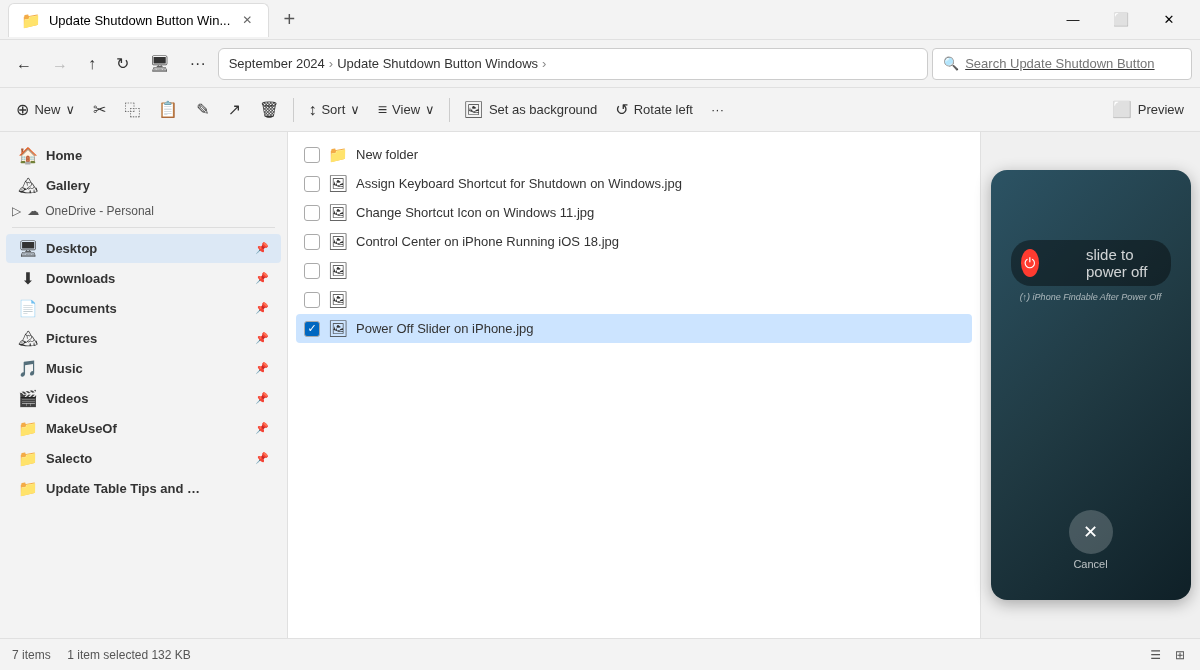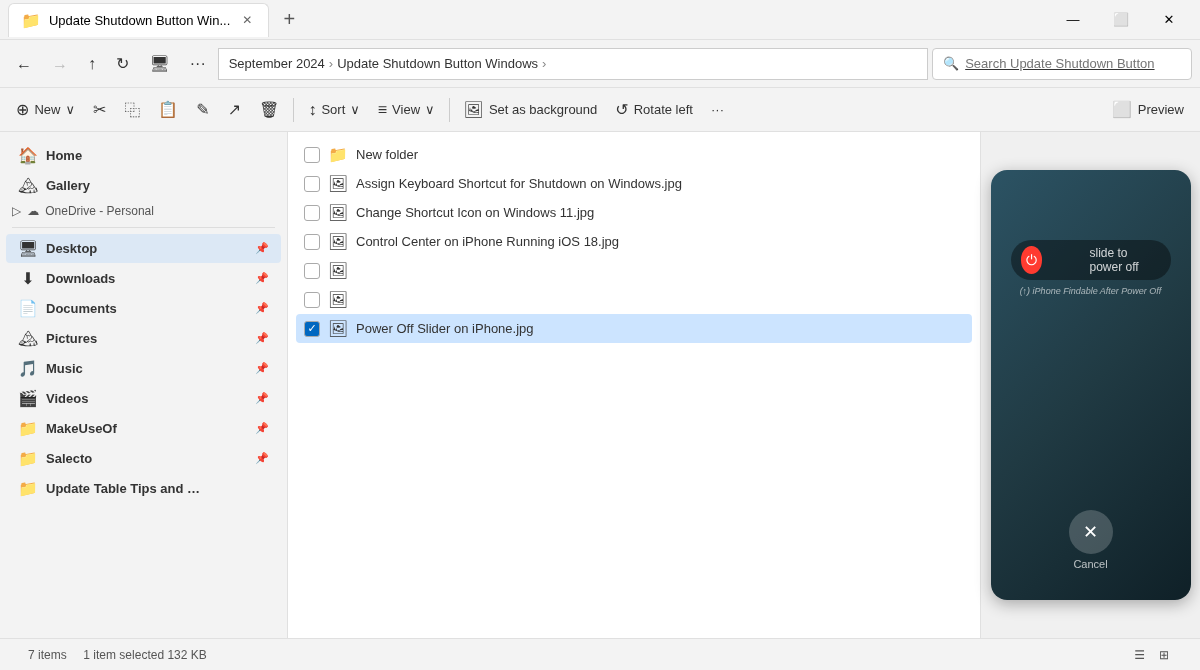--- a/index.html
+++ b/index.html
@@ -24,21 +24,21 @@
 
     
     .nav-bar {
       display: flex; align-items: center; background: #f3f3f3; height: 48px;
       padding: 0 8px; gap: 4px; border-bottom: 1px solid #e0e0e0;
     }
     .nav-btn { border: none; background: transparent; cursor: pointer; border-radius: 4px; padding: 6px 8px; font-size: 16px; color: #333; display: flex; align-items: center; justify-content: center; }
     .nav-btn.disabled { color: #bbb; cursor: default; }
     .breadcrumb {
       display: flex; align-items: center; flex: 1; background: #fff; border: 1px solid #ccc;
-      border-radius: 0; height: 32px; padding: 14px 10px; font-size: 13px; gap: 4px;
+      border-radius: 6px; height: 32px; padding: 14px 10px; font-size: 13px; gap: 4px;
     }
     .breadcrumb-item { color: #333; cursor: pointer; }
     .breadcrumb-sep { color: #888; }
     .search-box {
       display: flex; align-items: center; background: #fff; border: 1px solid #ccc;
       border-radius: 4px; height: 32px; padding: 0 10px; width: 260px; gap: 6px;
     }
     .search-box input { border: none; outline: none; font-size: 13px; width: 100%; background: transparent; color: #333; text-decoration: underline; }
 
     
@@ -97,32 +97,32 @@
       width: 200px; height: 430px; border-radius: 16px; overflow: hidden;
       background: linear-gradient(135deg, #2c5364, #203a43, #0f2027);
       display: flex; flex-direction: column; align-items: center; justify-content: space-between;
       padding: 30px 10px; box-shadow: 0 4px 16px rgba(0,0,0,0.3);
     }
     .power-slider {
       display: flex; align-items: center; background: rgba(0,0,0,0.4); border-radius: 20px;
       padding: 6px 10px; gap: 8px; width: 160px;
     }
     .power-btn { width: 28px; height: 28px; background: #ff3b30; border-radius: 50%; display: flex; align-items: center; justify-content: center; color: #fff; font-size: 14px; }
-    .slide-text { color: rgba(255,255,255,0.8); font-size: 12px; margin-left: 39px; }
+    .slide-text { color: rgba(255,255,255,0.8); font-size: 15px; margin-left: 39px; }
     .subtitle-text { color: rgba(255,255,255,0.6); font-size: 9px; text-align: center; font-style: italic; }
     .cancel-btn-circle {
       width: 44px; height: 44px; background: rgba(255,255,255,0.2); border-radius: 50%;
       display: flex; align-items: center; justify-content: center; color: #fff; font-size: 18px;
     }
     .cancel-label { color: rgba(255,255,255,0.7); font-size: 11px; }
 
     
     .status-bar {
       display: flex; align-items: center; justify-content: space-between;
-      background: #f3f3f3; height: 32px; padding: 0 28px;
+      background: #f3f3f3; height: 32px; padding: 0 12px;
       border-top: 1px solid #e0e0e0; font-size: 12px; color: #555;
     }
     .status-right { display: flex; gap: 8px; }
     .view-icon { cursor: pointer; padding: 3px; border-radius: 3px; }
   </style>
 </head>
 <body>
 
 <div class="title-bar">
   <div class="tab">

